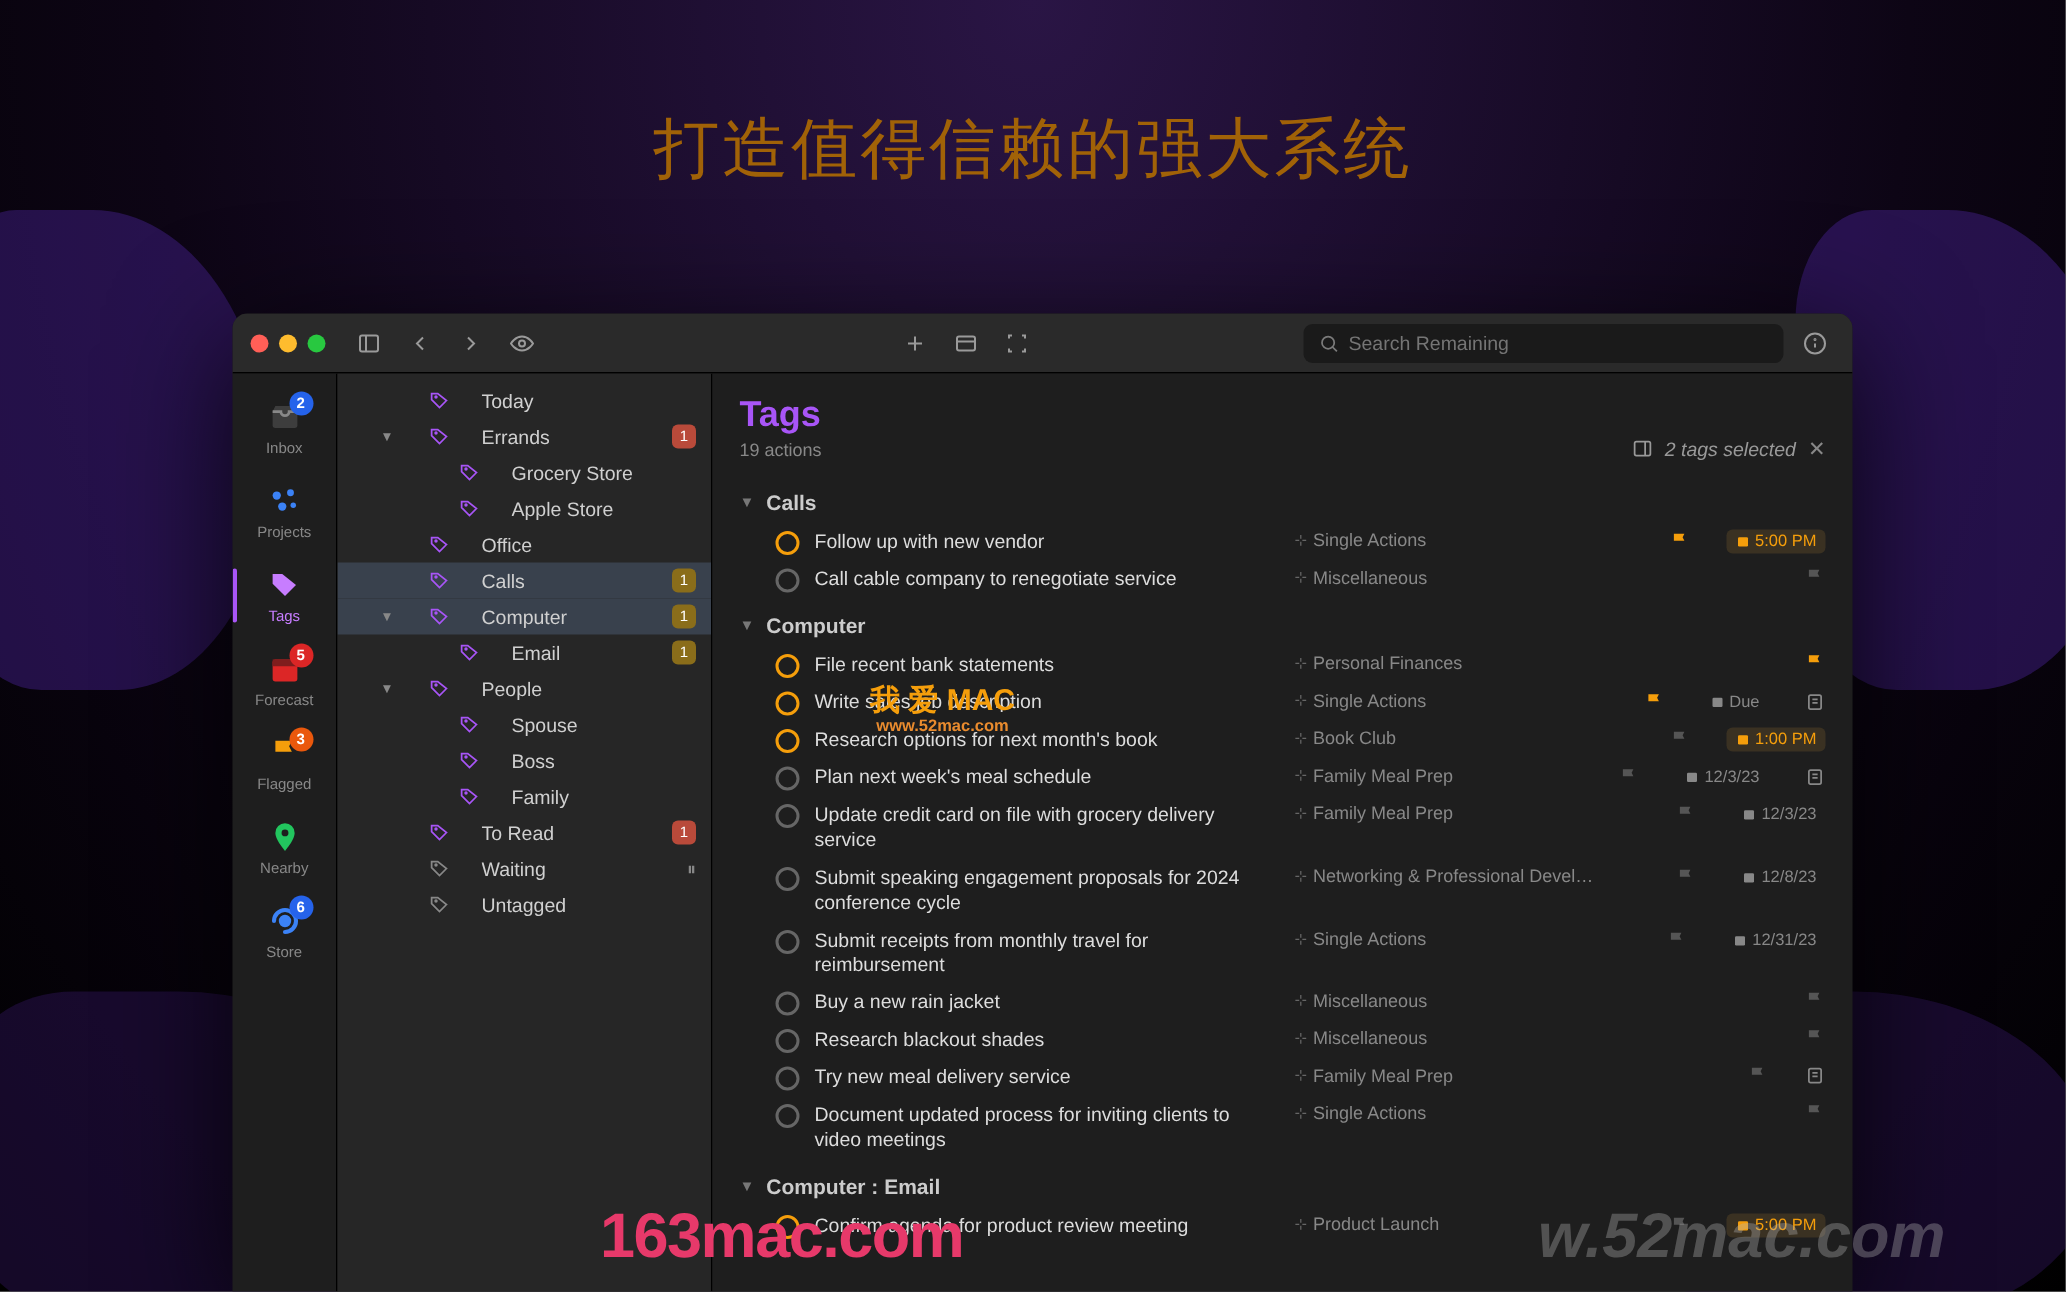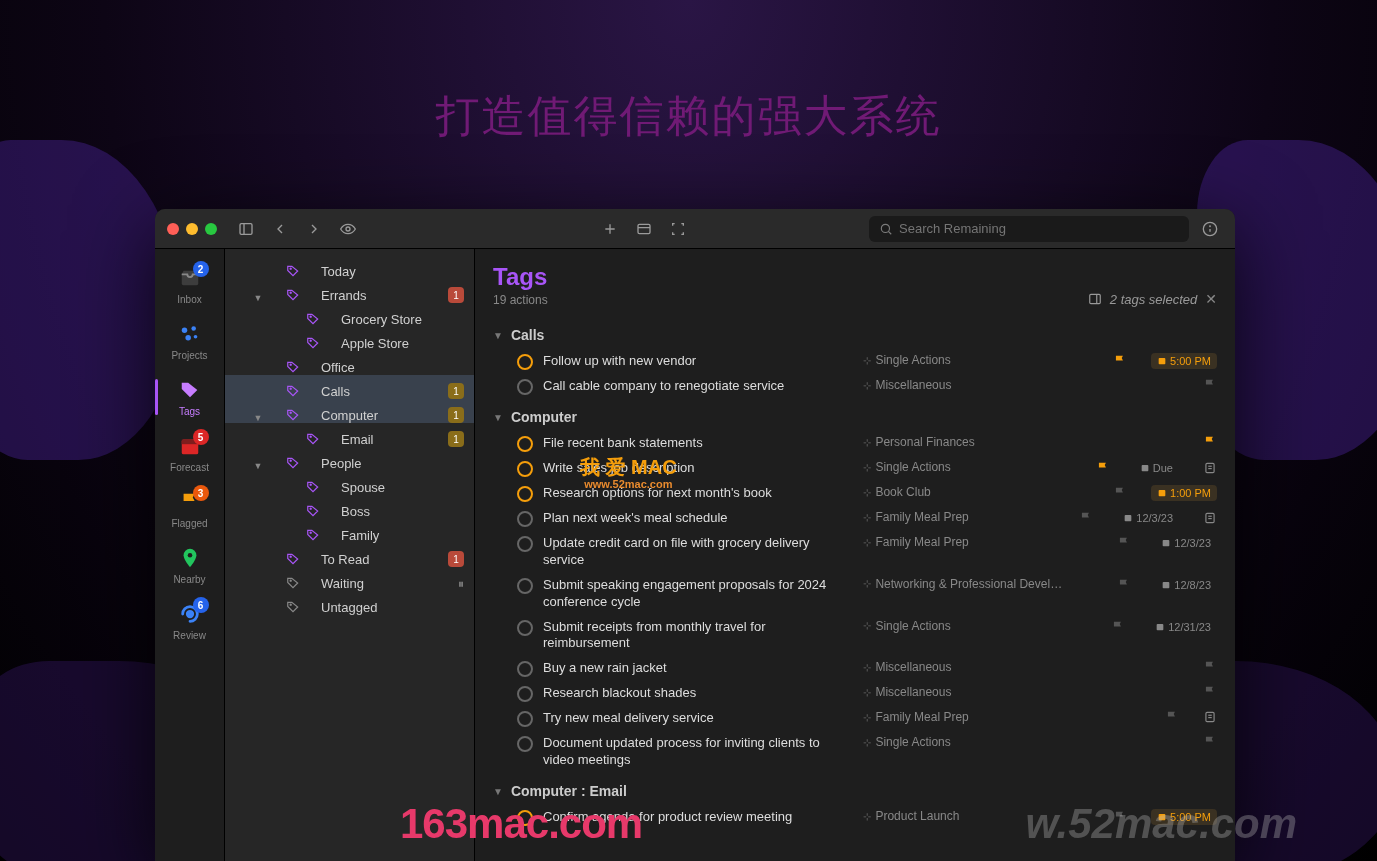--- a/index.html
+++ b/index.html
@@ -9,21 +9,21 @@
     background: radial-gradient(ellipse at top, #2a1545 0%, #0d0515 60%, #000 100%);
     color: #ddd; overflow: hidden; position: relative;
   }
   .bg-shape { position:absolute; border-radius:30% 70% 60% 40%; opacity:0.35; }
   .bg1{left:-40px;top:140px;width:220px;height:320px;background:#5a2ab8;}
   .bg2{right:-40px;top:140px;width:220px;height:320px;background:#5a2ab8;}
   .bg3{left:-20px;bottom:-20px;width:300px;height:220px;background:#3b1a72;}
   .bg4{right:-20px;bottom:-20px;width:300px;height:220px;background:#3b1a72;}
 
   .headline { position:absolute; top:70px; left:0; width:100%; text-align:center;
-    color:#701a75; font-size:44px; font-weight:500; letter-spacing:2px;margin-top:17px; }
+    color:#a16207; font-size:44px; font-weight:500; letter-spacing:2px; }
 
   .window { position:absolute; left:155px; top:209px; width:1080px; height:652px;
     background:#1e1e1e; border-radius:10px 10px 0 0; overflow:hidden;
     box-shadow: 0 20px 80px rgba(0,0,0,0.8); display:flex; flex-direction:column; }
 
   
   .titlebar { height:40px; background:#2a2a2a; display:flex; align-items:center;
     padding:0 12px; gap:8px; border-bottom:1px solid #000; flex-shrink:0;}
   .traffic { display:flex; gap:7px; margin-right:8px;}
   .dot { width:12px; height:12px; border-radius:50%; }
@@ -50,21 +50,21 @@
   .rail-ic { width:26px;height:26px; display:flex;align-items:center;justify-content:center; position:relative;}
   .rail-ic svg{width:22px;height:22px;}
   .badge { position:absolute; top:-4px; right:-6px; min-width:16px; height:16px;
     border-radius:8px; font-size:10px; color:#fff; display:flex;align-items:center;justify-content:center;
     padding:0 4px; font-weight:600;}
   .badge.blue{background:#2563eb;} .badge.red{background:#dc2626;} .badge.orange{background:#ea580c;}
 
   
   .sidebar { width:250px; background:#262626; border-right:1px solid #000; overflow-y:auto;
     padding:6px 0; font-size:13px;}
-  .sb-row { display:flex; align-items:flex-end; height:24px; padding:0 10px 0 6px;
+  .sb-row { display:flex; align-items:center; height:24px; padding:0 10px 0 6px;
     cursor:pointer; gap:20px;}
   .sb-row.sel { background:#39414d; }
   .sb-chev { width:14px; color:#888; font-size:9px; text-align:center;}
   .sb-tag { width:16px;height:16px; display:flex;align-items:center;justify-content:center;}
   .sb-tag svg{width:14px;height:14px;}
   .sb-label { flex:1; color:#d0d0d0; white-space:nowrap; overflow:hidden; text-overflow:ellipsis;}
   .sb-count { background:#b94a3a; color:#fff; font-size:10px; min-width:16px; height:16px;
     border-radius:4px; display:flex;align-items:center;justify-content:center; padding:0 4px;}
   .sb-count.yellow{background:#8a6d1a;}
   .sb-pause { color:#888; font-size:12px;}
@@ -245,21 +245,21 @@
           <div>Nearby</div>
         </div>
         <div class="rail-item">
           <div class="rail-ic">
             <svg viewBox="0 0 24 24" fill="none" stroke="#3b82f6" stroke-width="3">
               <path d="M4 12a8 8 0 018-8 8 8 0 018 8 8 8 0 01-8 8" stroke-linecap="round"></path>
               <circle cx="12" cy="12" r="3" fill="#3b82f6"></circle>
             </svg>
             <div class="badge blue">6</div>
           </div>
-          <div>Review</div>
+          <div>Store</div>
         </div>
       </div>
     <div class="sidebar" id="sidebar">
         <div class="sb-row indent-1">
           <span class="sb-chev"></span>
           <span class="sb-tag">
             <svg viewBox="0 0 24 24" fill="none" stroke="#a855f7" stroke-width="2">
               <path d="M20 12l-8 8-9-9V4h7l10 8z"></path>
               <circle cx="8" cy="8" r="1" fill="#a855f7"></circle>
             </svg>

